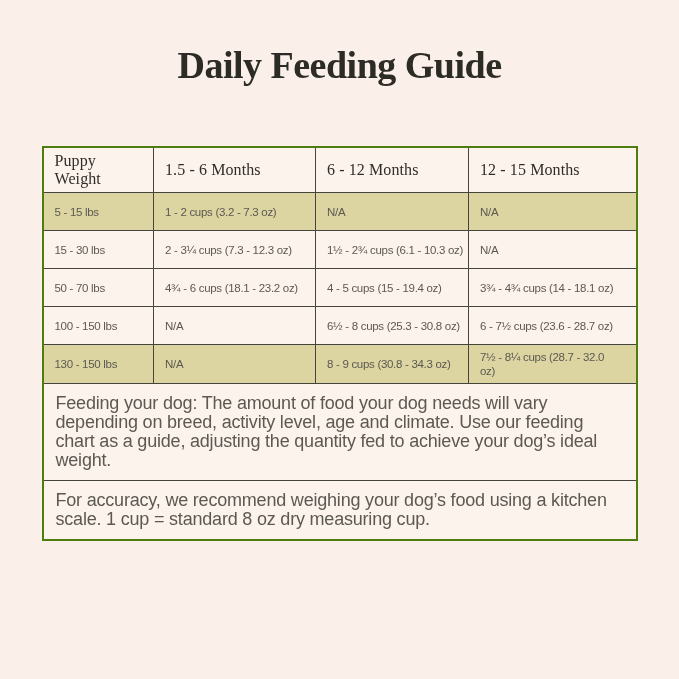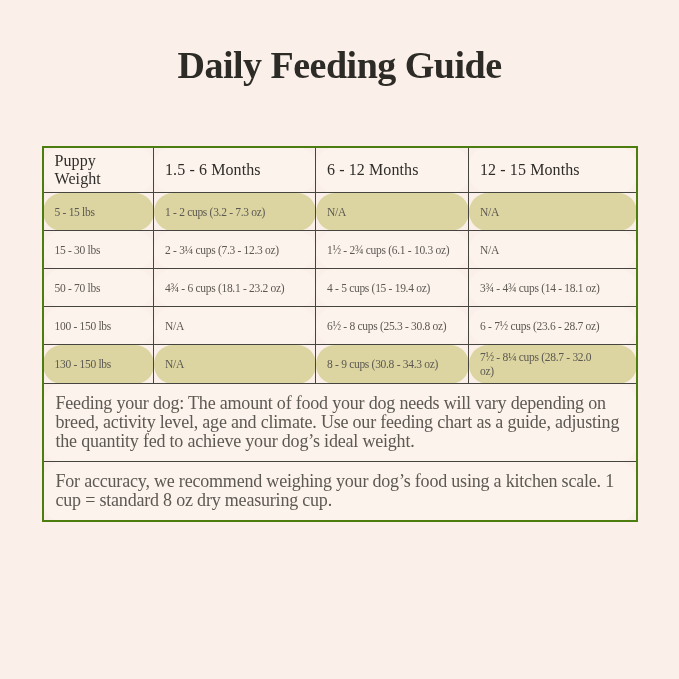--- a/index.html
+++ b/index.html
@@ -1,15 +1,15 @@
 <!DOCTYPE html>
 <html><head>
 <meta charset="utf-8">
 <style>
-  * { margin: 0; padding: 0; box-sizing: border-box; border-radius: 19px; }
+  * { margin: 0; padding: 0; box-sizing: border-box; }
   html, body {
     width: 679px; height: 679px;
     background: #faefe9;
     font-family: "Liberation Sans", "DejaVu Sans", sans-serif;
     overflow: hidden;
   }
   .page { width: 679px; height: 679px; padding-top: 42px; }
 
   .page-title {
     text-align: center;
@@ -31,21 +31,20 @@
   col.c0 { width: 111px; }
   col.c1 { width: 162px; }
   col.c2 { width: 153px; }
   col.c3 { width: 168px; }
 
   th, td {
     border: 1px solid #45443e;
     text-align: left;
     vertical-align: middle;
     background: #fdf3ed;
-    font-family: Liberation Serif, serif;
   }
   th {
     font-family: "Liberation Serif", "DejaVu Serif", serif;
     font-weight: 400;
     font-size: 16px;
     color: #2f2d29;
     height: 43px;
     padding: 4px 10px 4px 11px;
     letter-spacing: 0.1px;
   }

